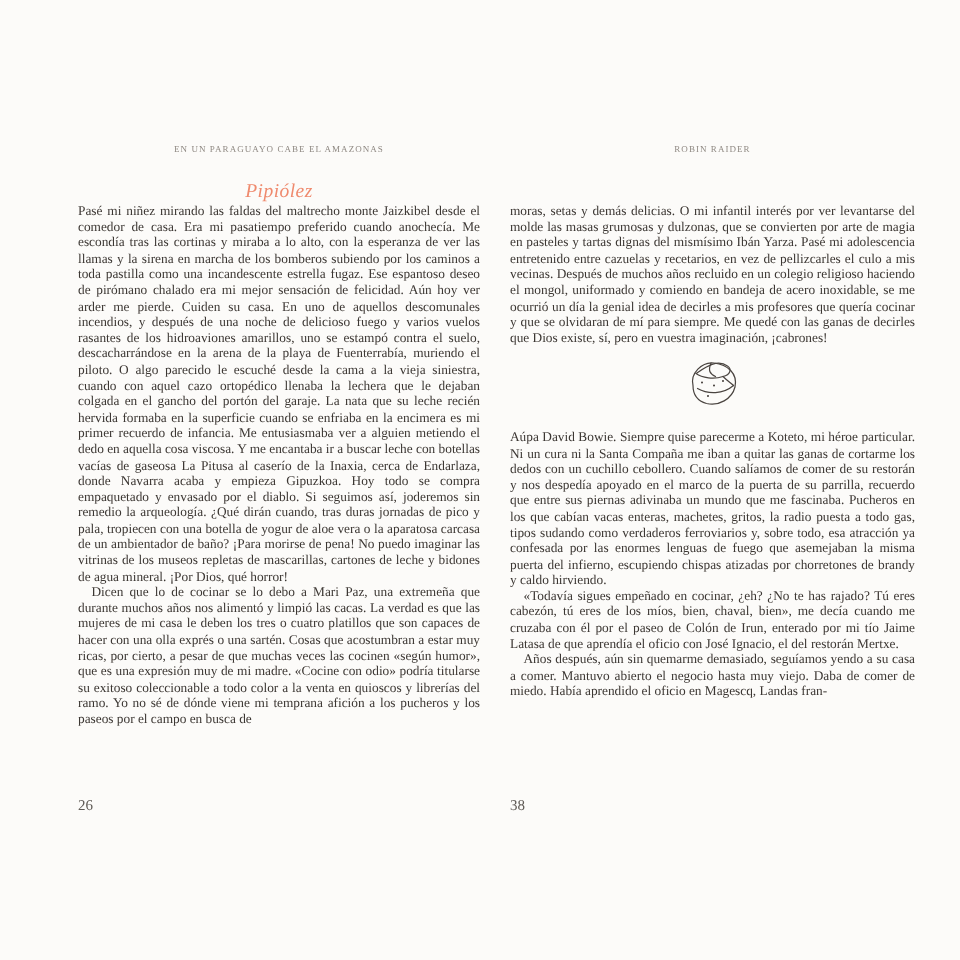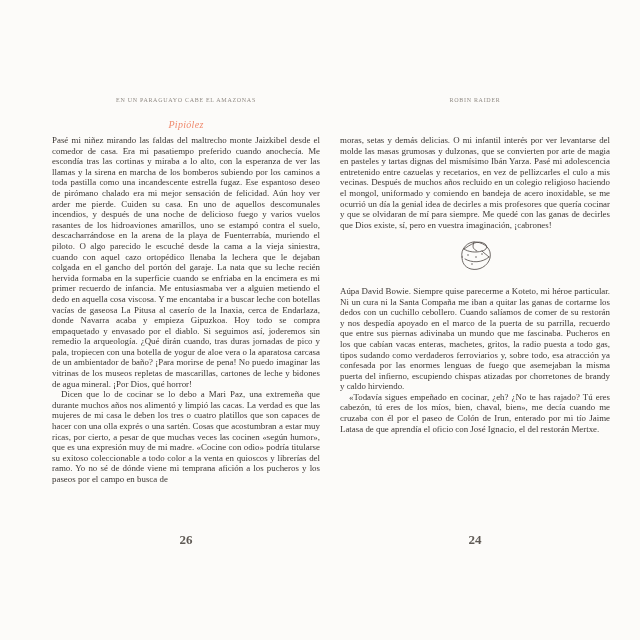--- a/index.html
+++ b/index.html
@@ -22,21 +22,21 @@
     top: 97px; left: 0; right: 0;
     text-align: center;
     font-size: 6px;
     letter-spacing: 0.7px;
     color: #918b85;
     font-family: "Liberation Serif", serif;
   }
   .section-title {
     text-align: center;
     font-style: italic;
-    font-size: 10px;
+    font-size: 13px;
     color: #ef8a6e;
     letter-spacing: 0.3px;
   }
   .left-section-title { position: absolute; top: 119px; left: 0; right: 0; }
   .body-col {
     position: absolute;
     top: 135px; left: 0; right: 0;
     font-size: 8.9px;
     line-height: 10.6px;
     color: #3c3733;
@@ -45,24 +45,23 @@
   .body-col p { margin: 0; }
   .body-col p.indent { text-indent: 9px; }
   .ornament-wrap {
     text-align: center;
     margin: 5px 0 6px 0;
   }
   .right-section-title { margin: 4px 0 8px 0; }
   .page-number {
     position: absolute;
     top: 532px; left: 0; right: 0;
-    text-align: center;
-    font-size: 13px;
+    text-align: left;
+    font-size: 10px;
     color: #5f5a55;
-    font-weight: bold;
   }
 </style>
 </head>
 <body>
 
 <div class="page page-left">
   <div class="running-header">EN UN PARAGUAYO CABE EL AMAZONAS</div>
 
   <div class="section-title left-section-title">Pipiólez</div>
 
@@ -94,16 +93,17 @@
           <circle cx="24" cy="22" r="0.7"></circle>
           <circle cx="30" cy="19" r="0.7"></circle>
           <circle cx="20" cy="29" r="0.7"></circle>
         </g>
       </svg>
     </div>
 
 
     <p>Aúpa David Bowie. Siempre quise parecerme a Koteto, mi héroe particular. Ni un cura ni la Santa Compaña me iban a quitar las ganas de cortarme los dedos con un cuchillo cebollero. Cuando salíamos de comer de su restorán y nos despedía apoyado en el marco de la puerta de su parrilla, recuerdo que entre sus piernas adivinaba un mundo que me fascinaba. Pucheros en los que cabían vacas enteras, machetes, gritos, la radio puesta a todo gas, tipos sudando como verdaderos ferroviarios y, sobre todo, esa atracción ya confesada por las enormes lenguas de fuego que asemejaban la misma puerta del infierno, escupiendo chispas atizadas por chorretones de brandy y caldo hirviendo.</p>
     <p class="indent">«Todavía sigues empeñado en cocinar, ¿eh? ¿No te has rajado? Tú eres cabezón, tú eres de los míos, bien, chaval, bien», me decía cuando me cruzaba con él por el paseo de Colón de Irun, enterado por mi tío Jaime Latasa de que aprendía el oficio con José Ignacio, el del restorán Mertxe.</p>
+    <p class="indent">Años después, aún sin quemarme demasiado, seguíamos yendo a su casa a comer. Mantuvo abierto el negocio hasta muy viejo. Daba de comer de miedo. Había aprendido el oficio en Magescq, Landas fran-</p>
   </div>
 
-  <div class="page-number">24</div>
+  <div class="page-number">38</div>
 </div>
 
 </body></html>

